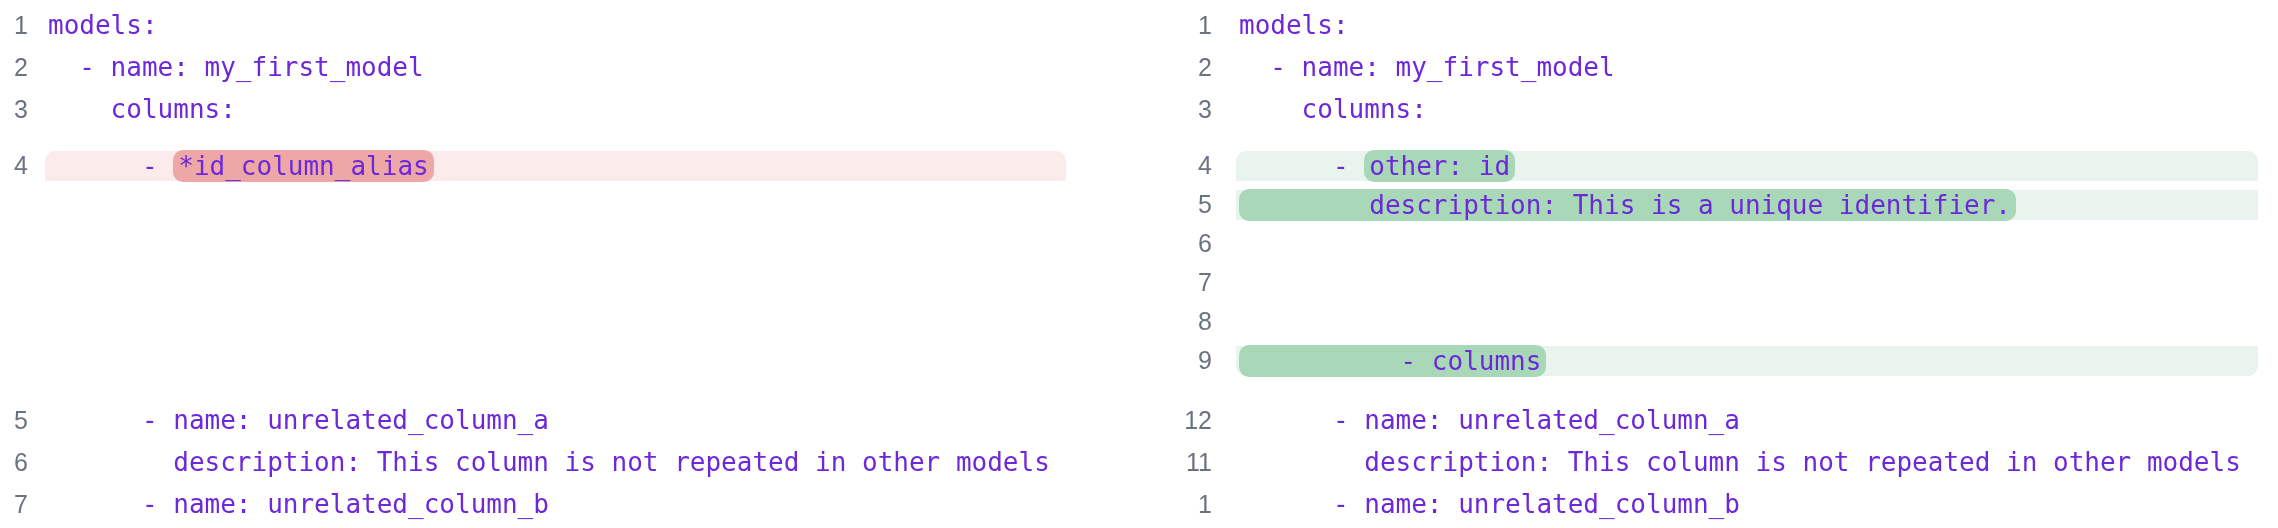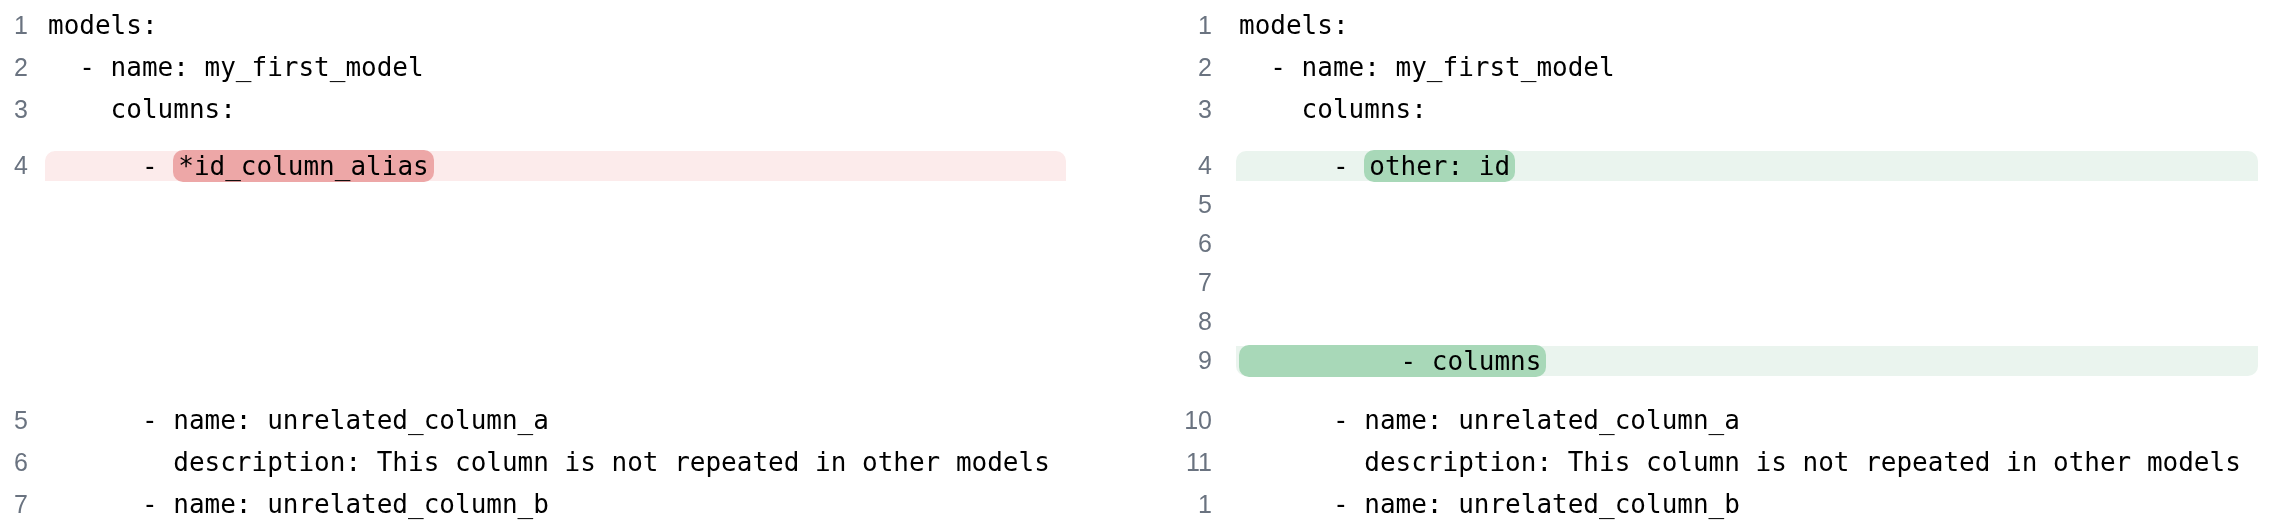--- a/index.html
+++ b/index.html
@@ -32,21 +32,21 @@
     text-align: right;
     font-family: "Liberation Sans", sans-serif;
     font-size: 25px;
     color: #6a7380;
     white-space: pre;
   }
   .code {
     flex: 1 1 auto;
     font-family: "DejaVu Sans Mono", monospace;
     font-size: 26px;
-    color: #000000;
+    color: #6d28d9;
     white-space: pre;
     padding-left: 3px;
     box-sizing: border-box;
   }
   .pane-left .ln   { width: 28px; }
   .pane-left .code { margin-left: 17px; margin-right: 73px; }
   .pane-right .ln   { width: 73px; }
   .pane-right .code { margin-left: 24px; margin-right: 20px; }
 
   
@@ -148,38 +148,39 @@
       <span class="code">    columns:</span>
     </div>
 
     <div class="hblock">
       <div class="line line-added added-first">
         <span class="ln">4</span>
         <span class="code"><span>      - </span><span class="mark mark-added">other: id</span></span>
       </div>
       <div class="line line-added">
         <span class="ln">5</span>
+        <span class="code"><span class="mark mark-added">        description: This is a unique identifier.</span></span>
       </div>
       <div class="line line-added">
         <span class="ln">6</span>
       </div>
       <div class="line line-added">
         <span class="ln">7</span>
       </div>
       <div class="line line-added">
         <span class="ln">8</span>
       </div>
       <div class="line line-added added-last">
         <span class="ln">9</span>
         <span class="code"><span class="mark mark-added">          - columns</span></span>
       </div>
     </div>
 
     <div class="line">
-      <span class="ln">10</span>
+      <span class="ln">12</span>
       <span class="code">      - name: unrelated_column_a</span>
     </div>
     <div class="line">
       <span class="ln">11</span>
       <span class="code">        description: This column is not repeated in other models</span>
     </div>
     <div class="line">
       <span class="ln">1</span>
       <span class="code">      - name: unrelated_column_b</span>
     </div>

